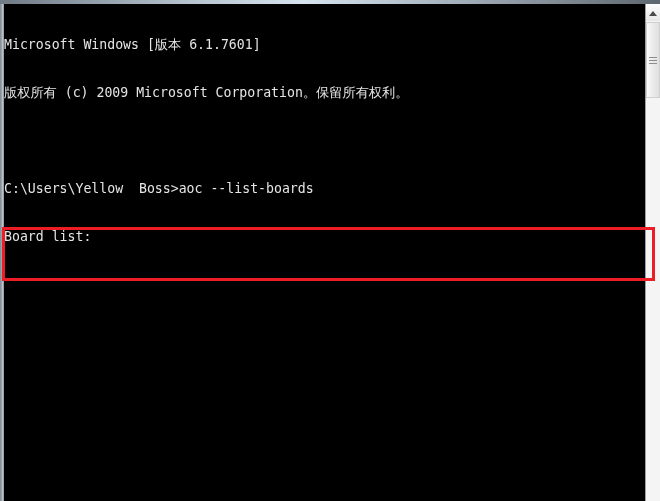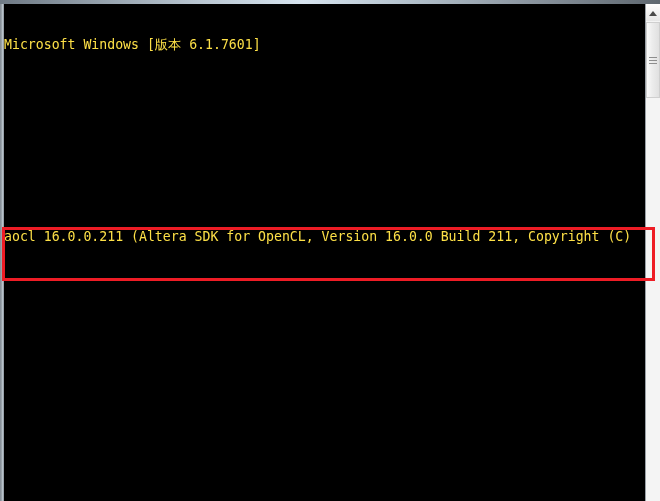--- a/index.html
+++ b/index.html
@@ -55,21 +55,21 @@
     white-space: pre;
     overflow: hidden;
     padding-top: 1px;
     letter-spacing: 0px;
   }
   #console .line {
     height: 16px;
     line-height: 16px;
     white-space: pre;
     font-size: 13.2px;
-    color: #fde047;
+    color: #e5e5e5;
   }
   #console .line.blank { color: transparent; }
 
   
   #scrollbar {
     position: absolute;
     right: 0;
     top: 4px;
     width: 15px;
     height: 497px;
@@ -137,24 +137,26 @@
 </head>
 <body>
 
 <div id="window">
 
   <div id="top-chrome"></div>
   <div id="left-bevel"></div>
 
   <div id="console">
     <div class="line">Microsoft Windows [版本 6.1.7601]</div>
+    <div class="line">版权所有 (c) 2009 Microsoft Corporation。保留所有权利。</div>
+    <div class="line blank"></div>
+    <div class="line">C:\Users\Yellow  Boss&gt;aoc --list-boards</div>
+    <div class="line">Board list:</div>
     <div class="line blank"></div>
     <div class="line blank"></div>
-    <div class="line blank"></div>
-    <div class="line">aocl 16.0.0.211 (Altera SDK for OpenCL, Version 16.0.0 Build 211, Copyright (C)</div>
     
     
     
     
     
     
     
     
     
     

